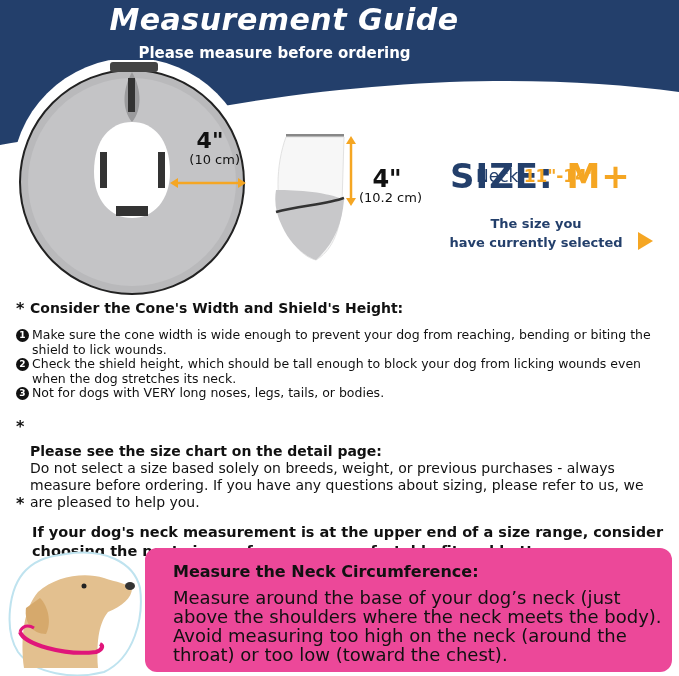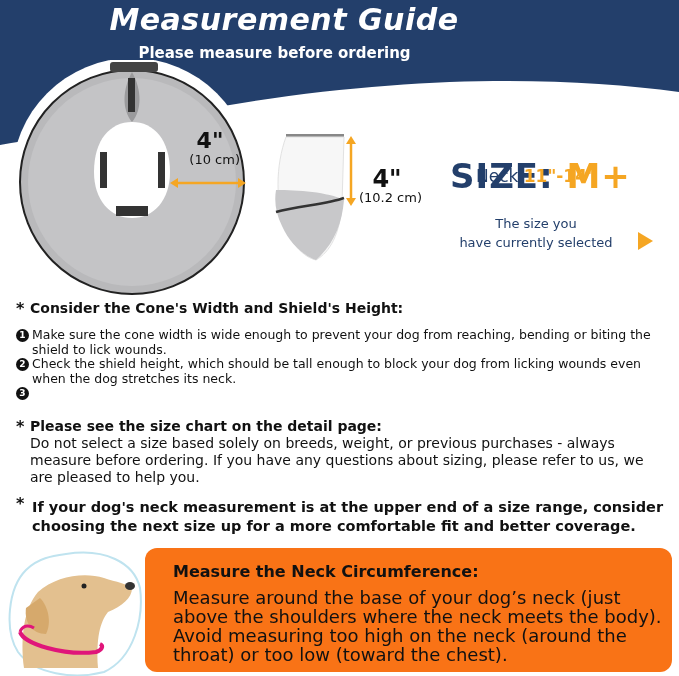--- a/index.html
+++ b/index.html
@@ -8,29 +8,29 @@
   .title { position:absolute; left:0; width:568px; top:2px; text-align:center; color:#fff; font-family:"DejaVu Sans", sans-serif; font-weight:bold; font-style:italic; font-size:30px; letter-spacing:0.5px; }
   .subtitle { position:absolute; left:0; width:549px; top:44px; text-align:center; color:#fff; font-family:"DejaVu Sans", sans-serif; font-weight:bold; font-size:15px; }
   .donut-wrap { position:absolute; left:10px; top:60px; }
   .dim-label { position:absolute; text-align:center; color:#111; }
   .dim-big { font-family:"DejaVu Sans", sans-serif; font-weight:bold; font-size:22px; line-height:22px; }
   .dim-small { font-family:"DejaVu Sans", sans-serif; font-size:13px;text-align:right; }
   .size-title { position:absolute; left:450px; top:118px; font-family:"DejaVu Sans", sans-serif; font-weight:bold; font-size:34px; color:#233f6b; letter-spacing:1px;margin-top:38px; }
   .size-title .val { color:#f5a623; }
   .neck { position:absolute; left:476px; top:166px; font-size:17px; color:#233f6b; font-family:"DejaVu Sans", sans-serif; }
   .neck .val { color:#f5a623; font-weight:bold; }
-  .selected { position:absolute; left:446px; top:214px; width:180px; text-align:center; font-size:13px; line-height:19px; color:#233f6b; font-weight:normal; }
+  .selected { position:absolute; left:446px; top:214px; width:180px; text-align:center; font-size:13px; line-height:19px; color:#233f6b; font-weight:bold; }
   .play { position:absolute; left:638px; top:232px; width:0; height:0; border-top:9px solid transparent; border-bottom:9px solid transparent; border-left:15px solid #f5a623; }
   .note { position:absolute; left:16px; font-size:13.5px; line-height:17px; color:#111; }
   .note .star { position:absolute; left:0; top:0; font-weight:bold; font-size:16px; }
-  .h1 { font-weight:bold; }
+  .h1 { font-weight:bold;margin-top:25px; }
   .list { position:absolute; left:16px; top:328px; font-size:12.5px; line-height:14.5px; color:#111; width:650px; }
   .list .row { position:relative; padding-left:16px; }
   .list .num { position:absolute; left:0; top:1px; width:13px; height:13px; border-radius:50%; background:#111; color:#fff; font-size:9px; font-weight:bold; text-align:center; line-height:13px; }
-  .box { position:absolute; left:145px; top:548px; width:527px; height:124px; background:#f97316; border-radius:12px; }
+  .box { position:absolute; left:145px; top:548px; width:527px; height:124px; background:#ec4899; border-radius:12px; }
   .box-title { position:absolute; left:28px; top:14px; font-weight:bold; font-size:16px; color:#111; }
   .box-text { position:absolute; left:28px; top:40px; width:490px; font-size:18px; line-height:19px; color:#111; }
   .dog { position:absolute; left:4px; top:548px; }
 </style>
 </head>
 <body>
 
 <svg class="header-bg" width="679" height="150" viewBox="0 0 679 150">
   <path d="M0 0 H679 V92 C560 76 400 74 200 110 C120 124 60 135 0 145 Z" fill="#233f6b"></path>
 </svg>
@@ -101,20 +101,21 @@
   <div class="row">
     <span class="num">1</span>
     <span>Make sure the cone width is wide enough to prevent your dog from reaching, bending or biting the shield to lick wounds.</span>
   </div>
   <div class="row">
     <span class="num">2</span>
     <span>Check the shield height, which should be tall enough to block your dog from licking wounds even when the dog stretches its neck.</span>
   </div>
   <div class="row">
     <span class="num">3</span>
+    <span>Not for dogs with VERY long noses, legs, tails, or bodies.</span>
   </div>
 </div>
 
 <div class="note" style="top:418px;width:640px;padding-left:14px;box-sizing:border-box;font-size:14px">
   <span class="star">*</span>
   <div class="h1">Please see the size chart on the detail page:</div>
   <div>Do not select a size based solely on breeds, weight, or previous purchases - always measure before ordering. If you have any questions about sizing, please refer to us, we are pleased to help you.</div>
 </div>
 
 <div class="note" style="top:498px;width:660px;padding-left:16px;box-sizing:border-box;font-size:14.5px;line-height:19px">

